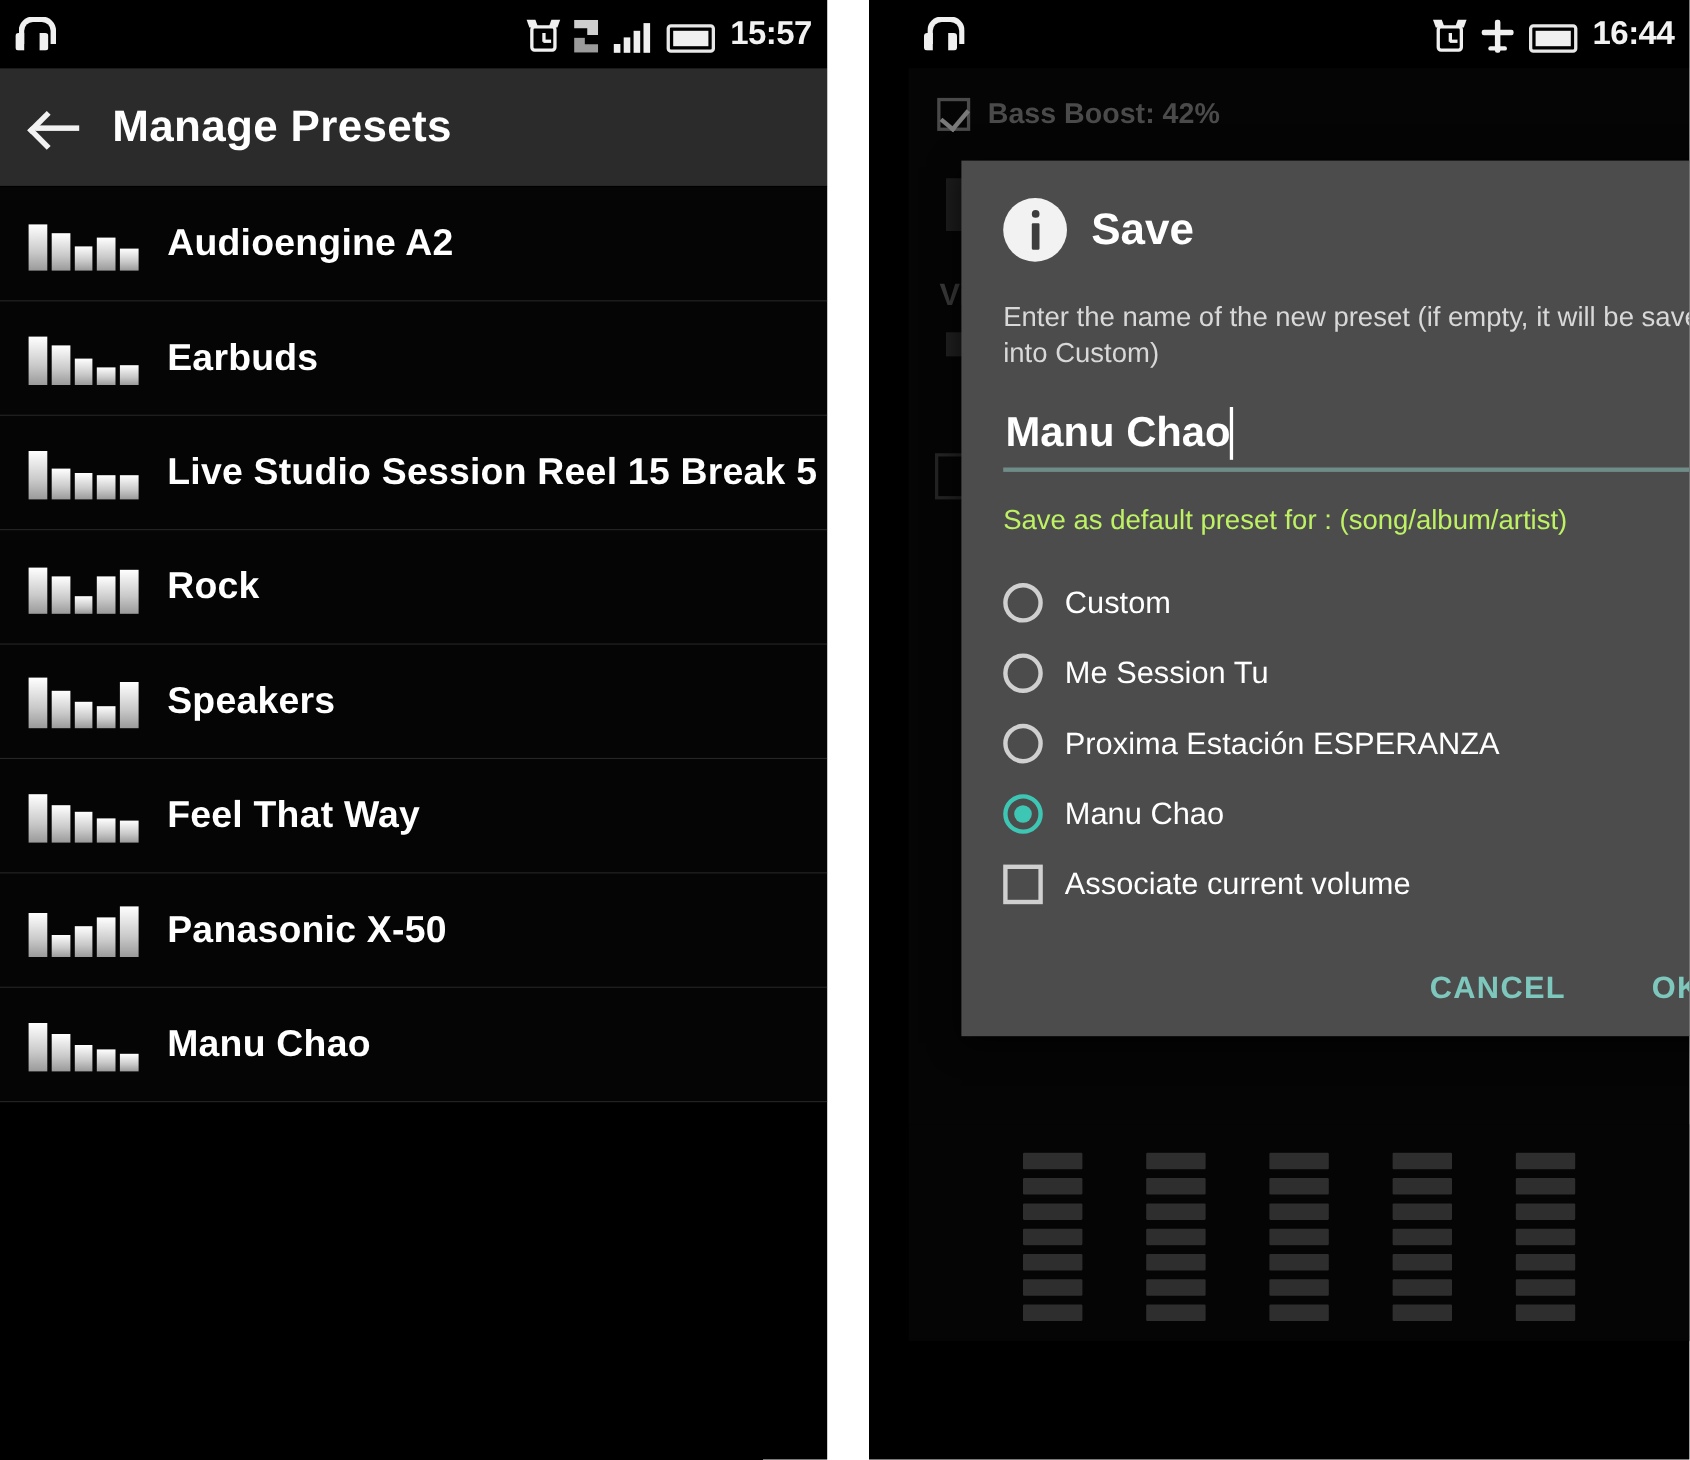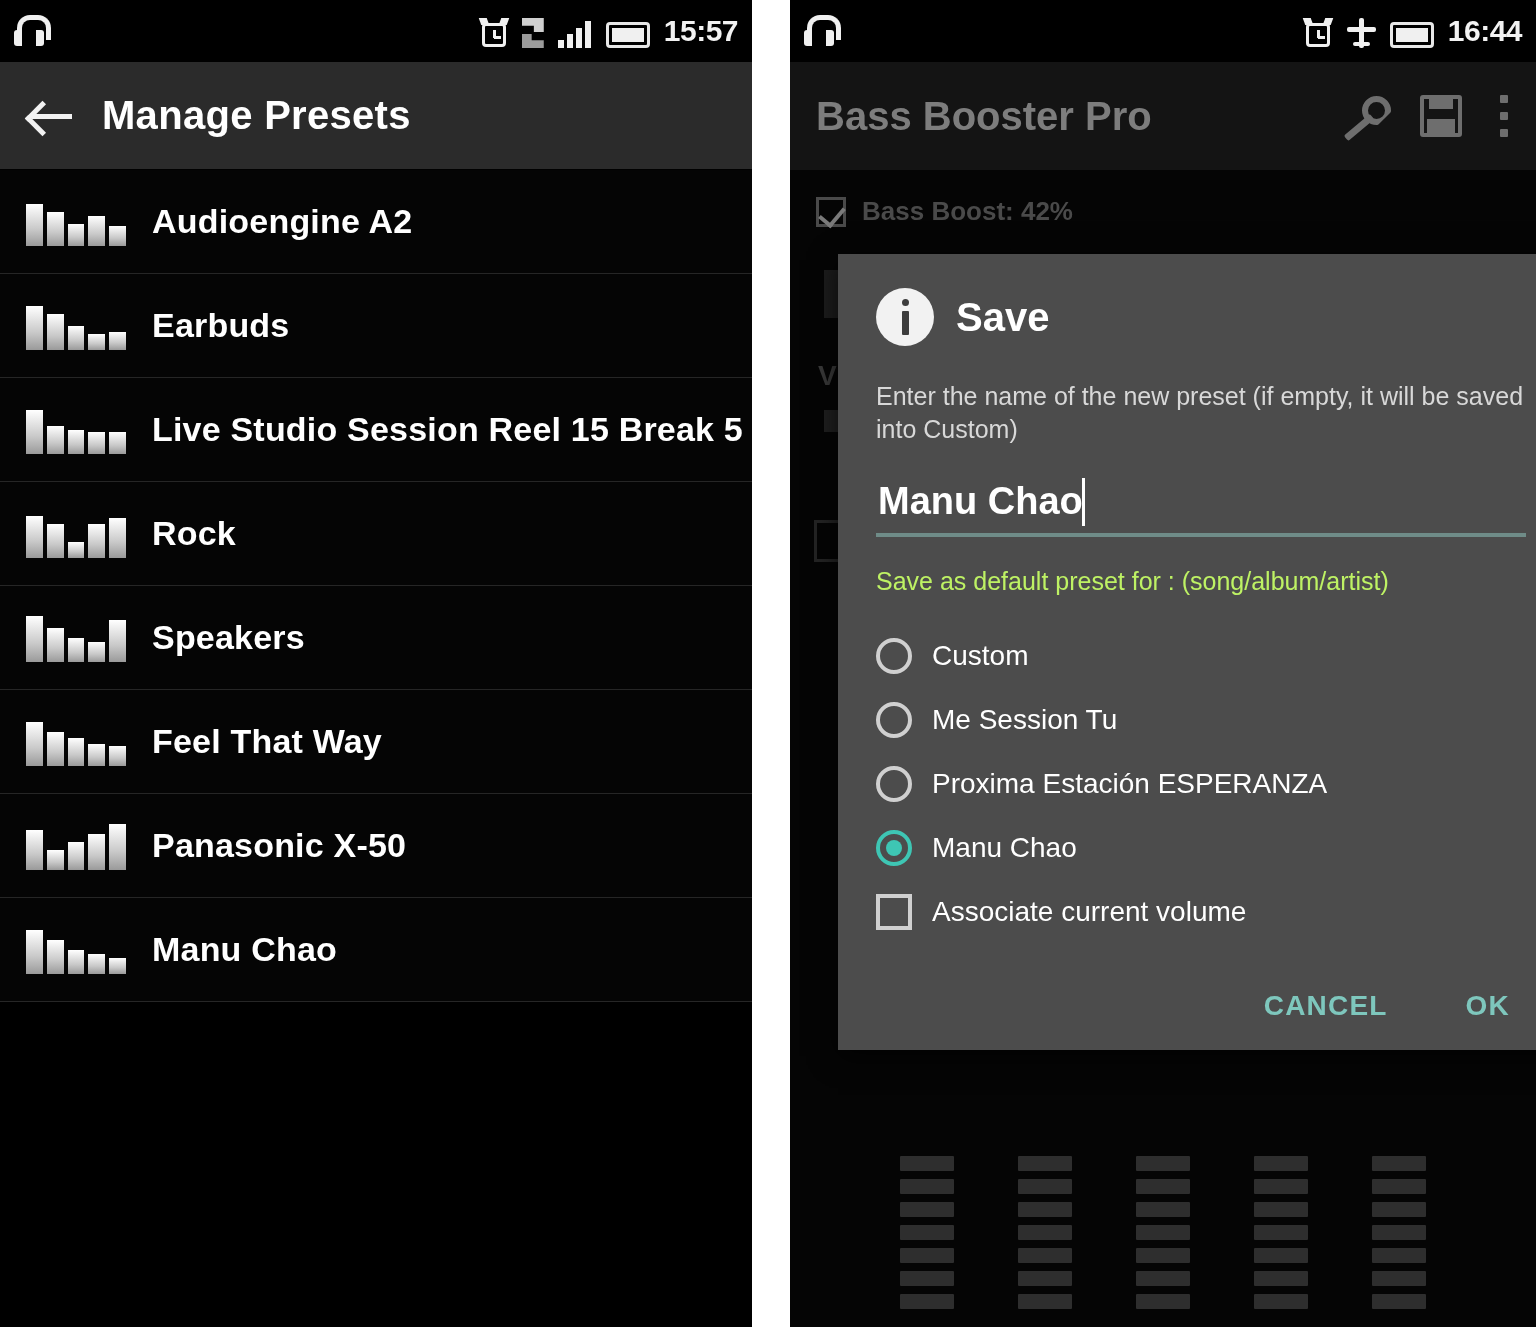--- a/index.html
+++ b/index.html
@@ -7,21 +7,21 @@
     width: 1536px; height: 1327px;
     background: #ffffff;
     font-family: "Liberation Sans", sans-serif;
     overflow: hidden;
   }
   #root { position: relative; width: 1536px; height: 1327px; background: #ffffff; }
 
   
   .phone { position: absolute; top: 0; height: 1327px; background: #000; overflow: hidden; }
   #phone-left  { left: 0px;   width: 752px; }
-  #phone-right { left: 790px; width: 746px; }
+  #phone-right { left: 790px; width: 746px; padding-left: 36px; }
 
   
   .statusbar {
     position: relative; height: 62px; background: #000000;
     display: flex; align-items: center; padding: 0 14px;
   }
   .sb-right { margin-left: auto; display: flex; align-items: flex-end; gap: 14px; }
   .sb-time { color: #f2f2f2; font-size: 30px; font-weight: bold; letter-spacing: -0.5px; }
 
   
@@ -337,36 +337,20 @@
             <span class="body"></span>
         </div>
         <div class="ic-airplane">
             <i class="tail"></i>
           </div>
         <div class="ic-battery"></div>
         <div class="sb-time">16:44</div>
       </div>
     </div>
 
-    <div class="appbar-right">
-      <div class="title">Bass Booster Pro</div>
-      <div class="tools">
-        <div class="ic-wrench"></div>
-        <div class="ic-save">
-          <span class="outer"></span>
-            <span class="top"></span>
-            <span class="bot"></span>
-        </div>
-        <div class="ic-more">
-            <i></i>
-            <i></i>
-            <i></i>
-          </div>
-      </div>
-    </div>
 
     <div class="right-body">
 
       <div class="bg-row">
         <span class="bg-check"></span>
         <span>Bass Boost: 42%</span>
       </div>
       <div class="bg-slider-box"></div>
       <div class="bg-vi">Vi</div>
       <div class="bg-dot"></div>

